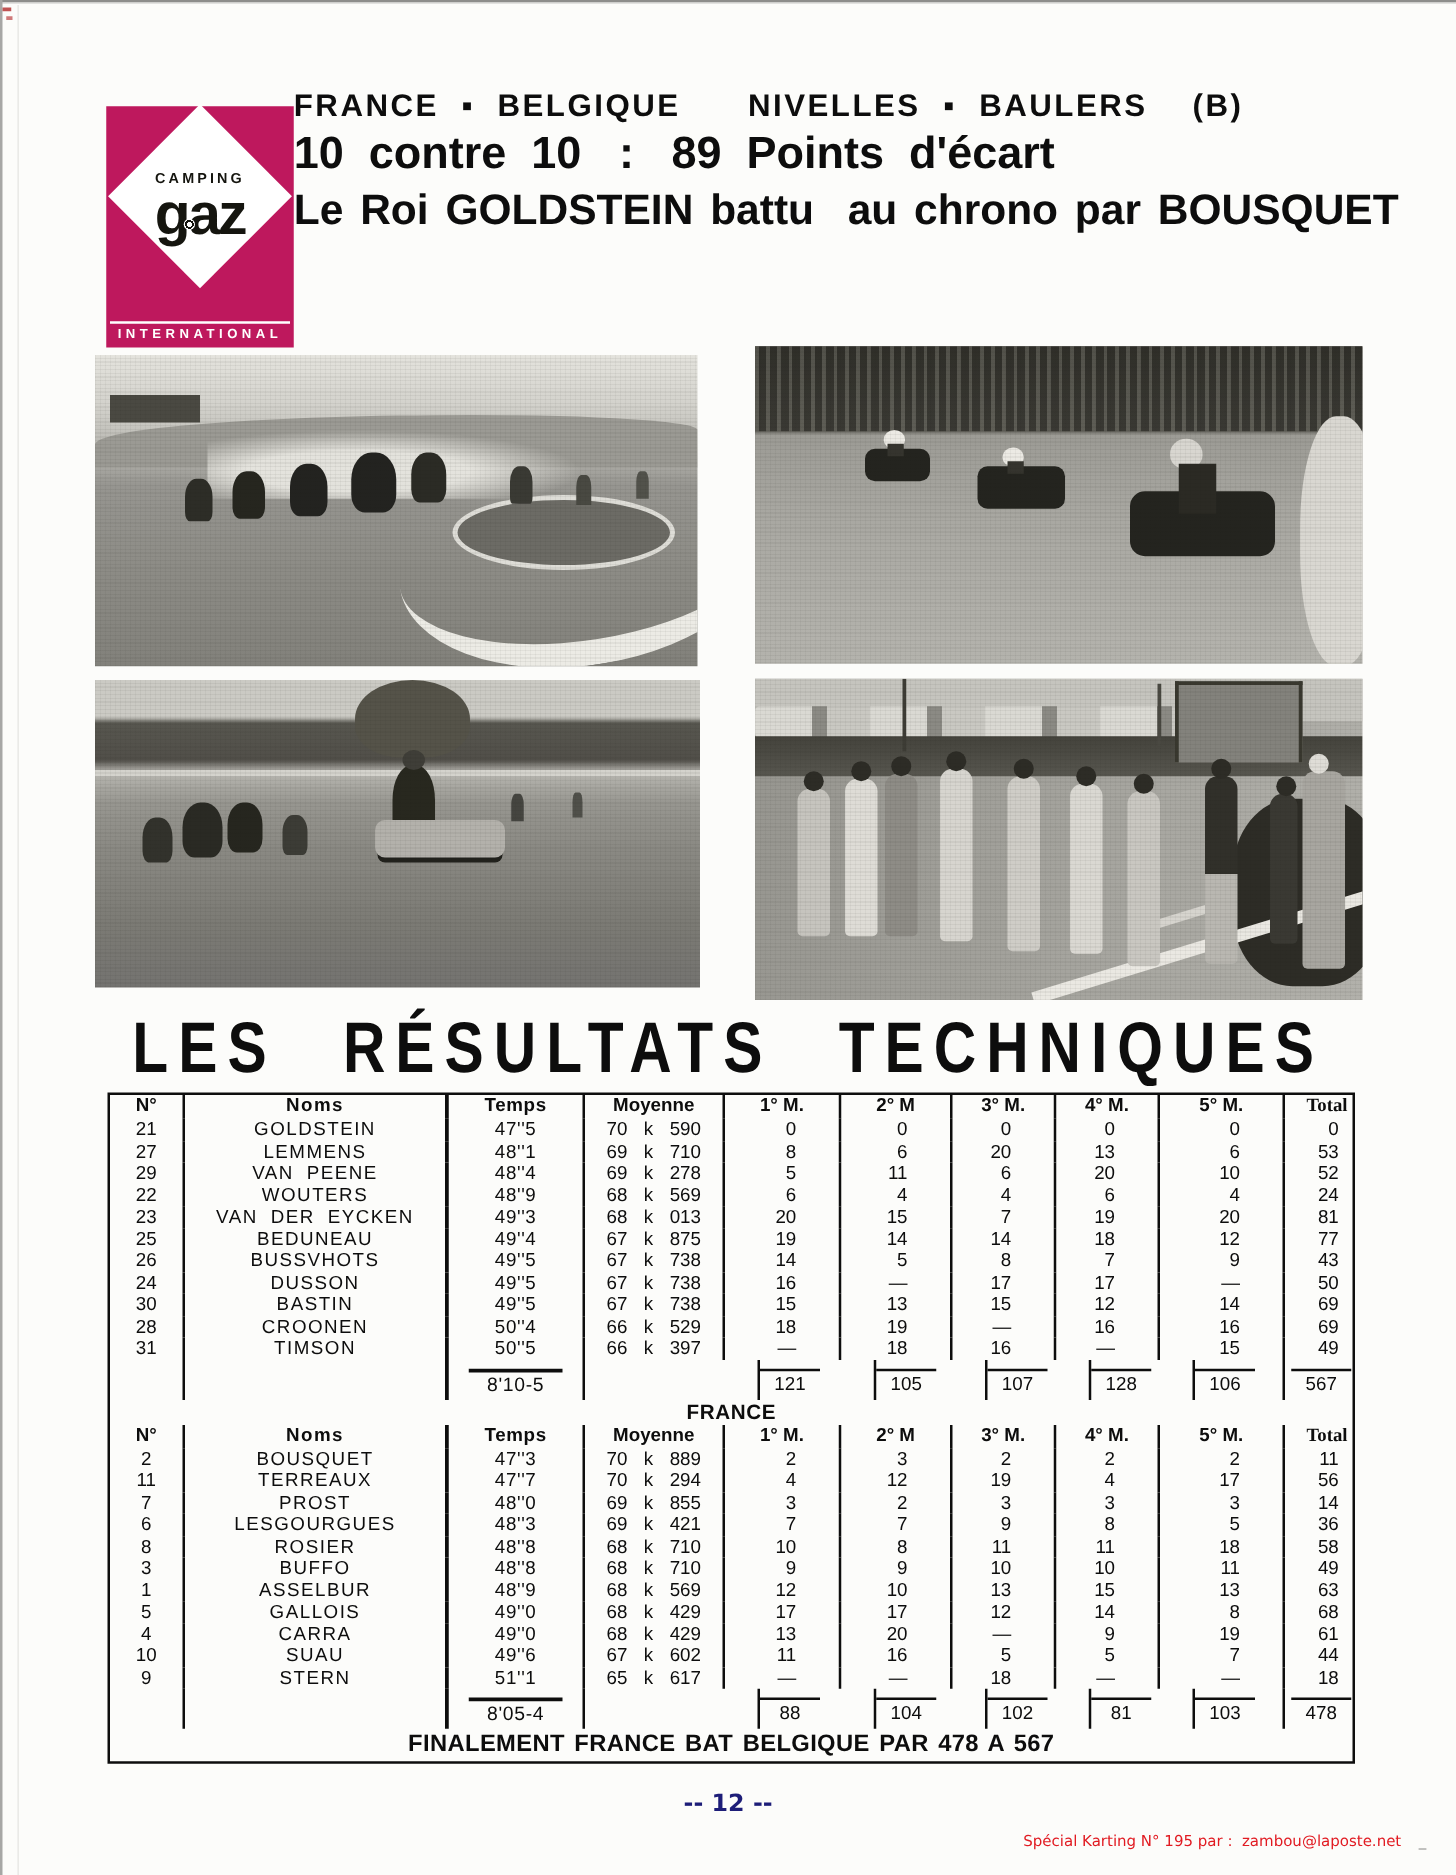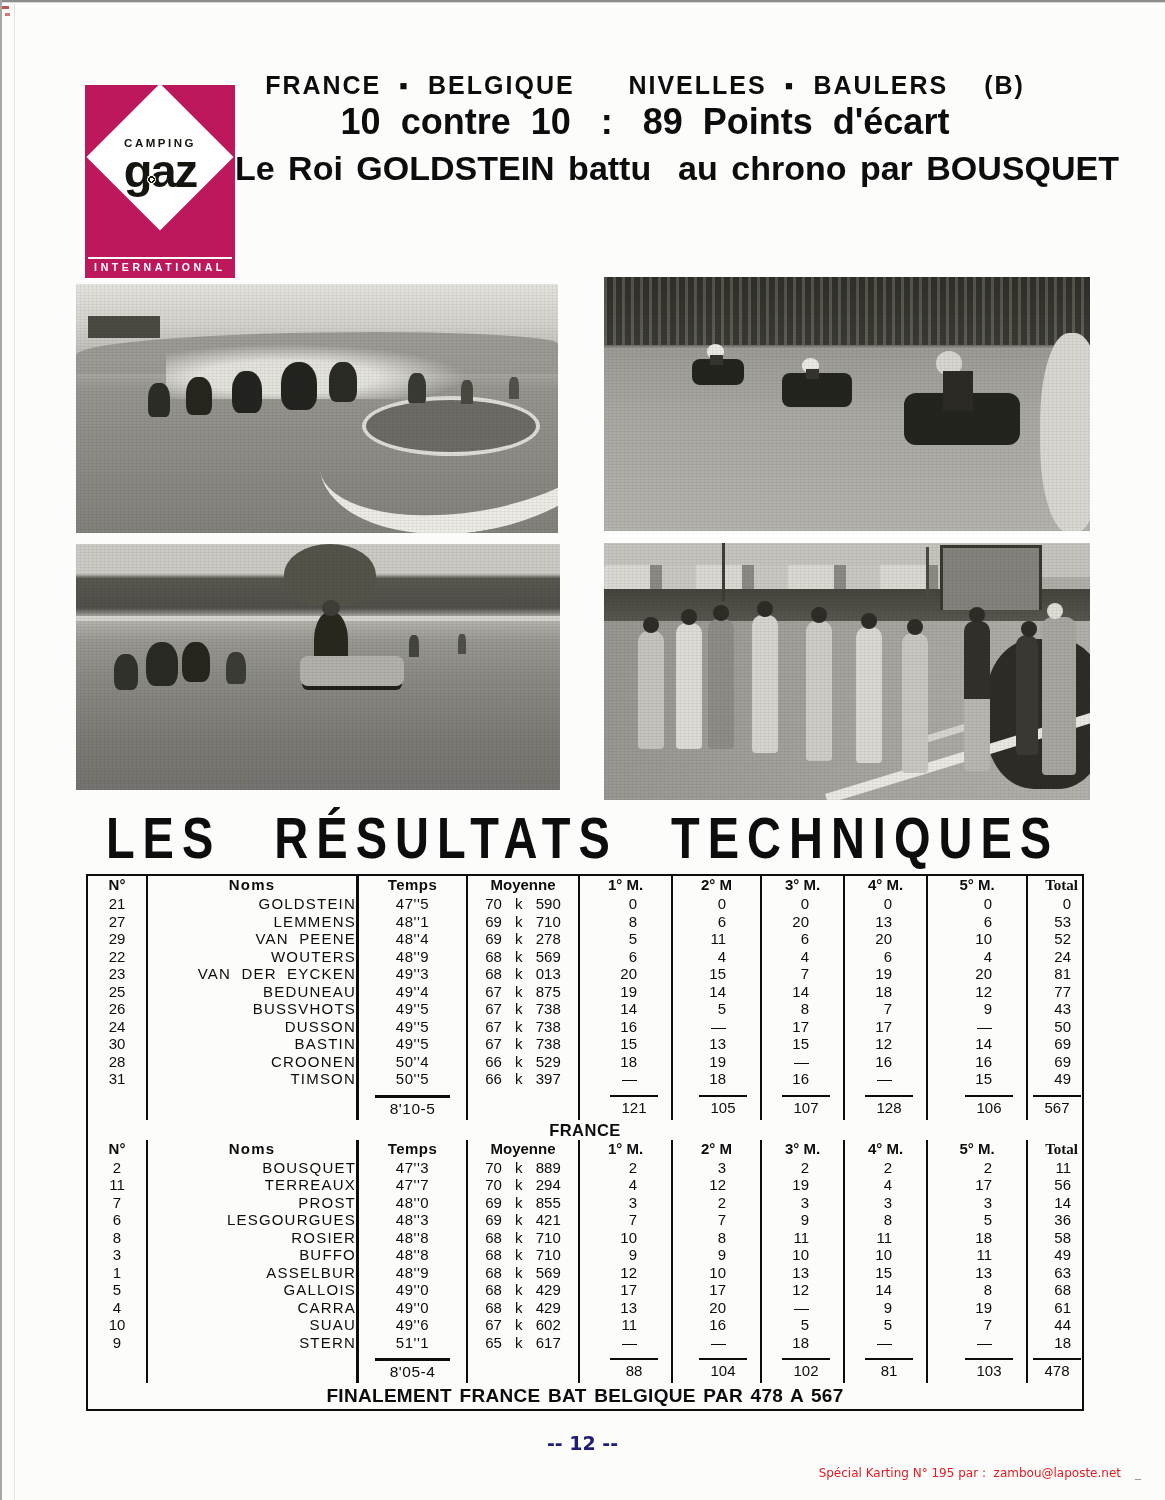--- a/index.html
+++ b/index.html
@@ -19,21 +19,21 @@
   .logo .logo-camping{position:absolute;left:0;top:52px;width:100%;text-align:center;
         font-size:11.5px;font-weight:700;letter-spacing:2.5px;color:#15150f;}
   .logo .logo-gaz{position:absolute;left:0;top:58px;width:100%;text-align:center;
         font-size:47px;font-weight:700;letter-spacing:-2px;color:#15150f;}
   .logo .logo-target{position:absolute;left:62px;top:90px;width:9px;height:9px;border-radius:50%;
         background:radial-gradient(circle,#fff 0 2px,#15150f 2px 3.5px,#fff 3.5px);}
   .logo .logo-intl{position:absolute;left:3px;right:3px;bottom:2px;height:17px;border-top:2px solid #fff;
         color:#fff;font-size:10.5px;font-weight:700;letter-spacing:3.6px;text-align:center;line-height:17px;}
 
   
-  .headlines{position:absolute;left:235px;top:70px;width:820px;text-align:center;}
+  .headlines{position:absolute;left:235px;top:70px;width:820px;}
   .race-title{font-size:25px;font-weight:800;letter-spacing:2px;word-spacing:9px;line-height:30px;white-space:pre;}
   .headline1{font-size:36px;font-weight:800;word-spacing:9px;line-height:40px;margin-top:7px;white-space:pre;}
   .headline2{font-size:36px;font-weight:800;line-height:40px;margin-top:2px;white-space:pre;}
   .subheadline{font-size:34px;font-weight:800;word-spacing:4px;line-height:32px;margin-top:10px;white-space:pre;}
 
   
   .photo{position:absolute;overflow:hidden;background:#a9a8a2;}
   .photo::after{content:"";position:absolute;inset:0;pointer-events:none;
       background:repeating-linear-gradient(0deg,rgba(25,25,18,.055) 0 1px,transparent 1px 3px),
                  repeating-linear-gradient(90deg,rgba(25,25,18,.045) 0 1px,transparent 1px 4px);}
@@ -107,29 +107,29 @@
       font-size:47px;font-weight:700;letter-spacing:8px;word-spacing:32px;
       transform:scaleY(1.22);transform-origin:top center;white-space:pre;}
   .results-box{position:absolute;left:86px;top:874px;width:998px;border:2.5px solid #0d0d0d;box-sizing:border-box;background:#fcfcfa;}
   .section-label{height:20px;line-height:21px;text-align:center;font-weight:700;font-size:16.5px;letter-spacing:.5px;}
   .tgrid{display:grid;grid-template-columns:58px 210px 110px 112px 93px 89px 83px 83px 100px 55px;}
   .cell{height:17.5px;line-height:17.5px;font-size:15px;box-sizing:border-box;overflow:visible;white-space:nowrap;}
   .hdr{font-weight:700;height:19px;line-height:18px;text-align:center;}
   .bl2{border-left:2px solid #0d0d0d;}
   .bl3{border-left:3px solid #0d0d0d;}
   .c-no{text-align:center;}
-  .c-noms{text-align:right;letter-spacing:1.2px;word-spacing:5px;}
+  .c-noms{text-align:center;letter-spacing:1.2px;word-spacing:5px;}
   .c-temps{text-align:center;letter-spacing:.5px;}
   .c-moy{text-align:center;word-spacing:9px;}
   .c-m{text-align:right;padding-right:34px;}
   .c-tot{text-align:right;padding-right:10px;}
   .hdr.c-noms,.hdr.c-m{text-align:center;padding:0;}
   .hdr.c-tot{text-align:right;padding-right:3px;font-family:Liberation Serif, serif;}
   .sub{height:32px;line-height:16px;padding-top:7px;}
-  .sub.c-m{padding-right:13px;}
+  .sub.c-m{padding-right:36px;margin-left:28px;}
   .sub.c-tot{padding-right:0;}
   .ovl-time{display:inline-block;border-top:3.5px solid #0d0d0d;padding:3px 15px 0;font-size:15.5px;}
   .ovl{display:inline-block;border-top:2.5px solid #0d0d0d;padding:3px 3px 0;min-width:42px;text-align:center;}
   .final-line{height:26px;line-height:26px;text-align:center;font-weight:700;font-size:19px;letter-spacing:.3px;word-spacing:2px;}
 
   
   .page-number{position:absolute;left:0;top:1432px;width:100%;text-align:center;
       font-family:"DejaVu Sans",sans-serif;font-weight:700;font-size:19px;color:#1d1d78;white-space:pre;}
   .credit{position:absolute;right:24px;top:1466px;font-family:"DejaVu Sans",sans-serif;
       font-size:12px;color:#e11b22;white-space:pre;}

